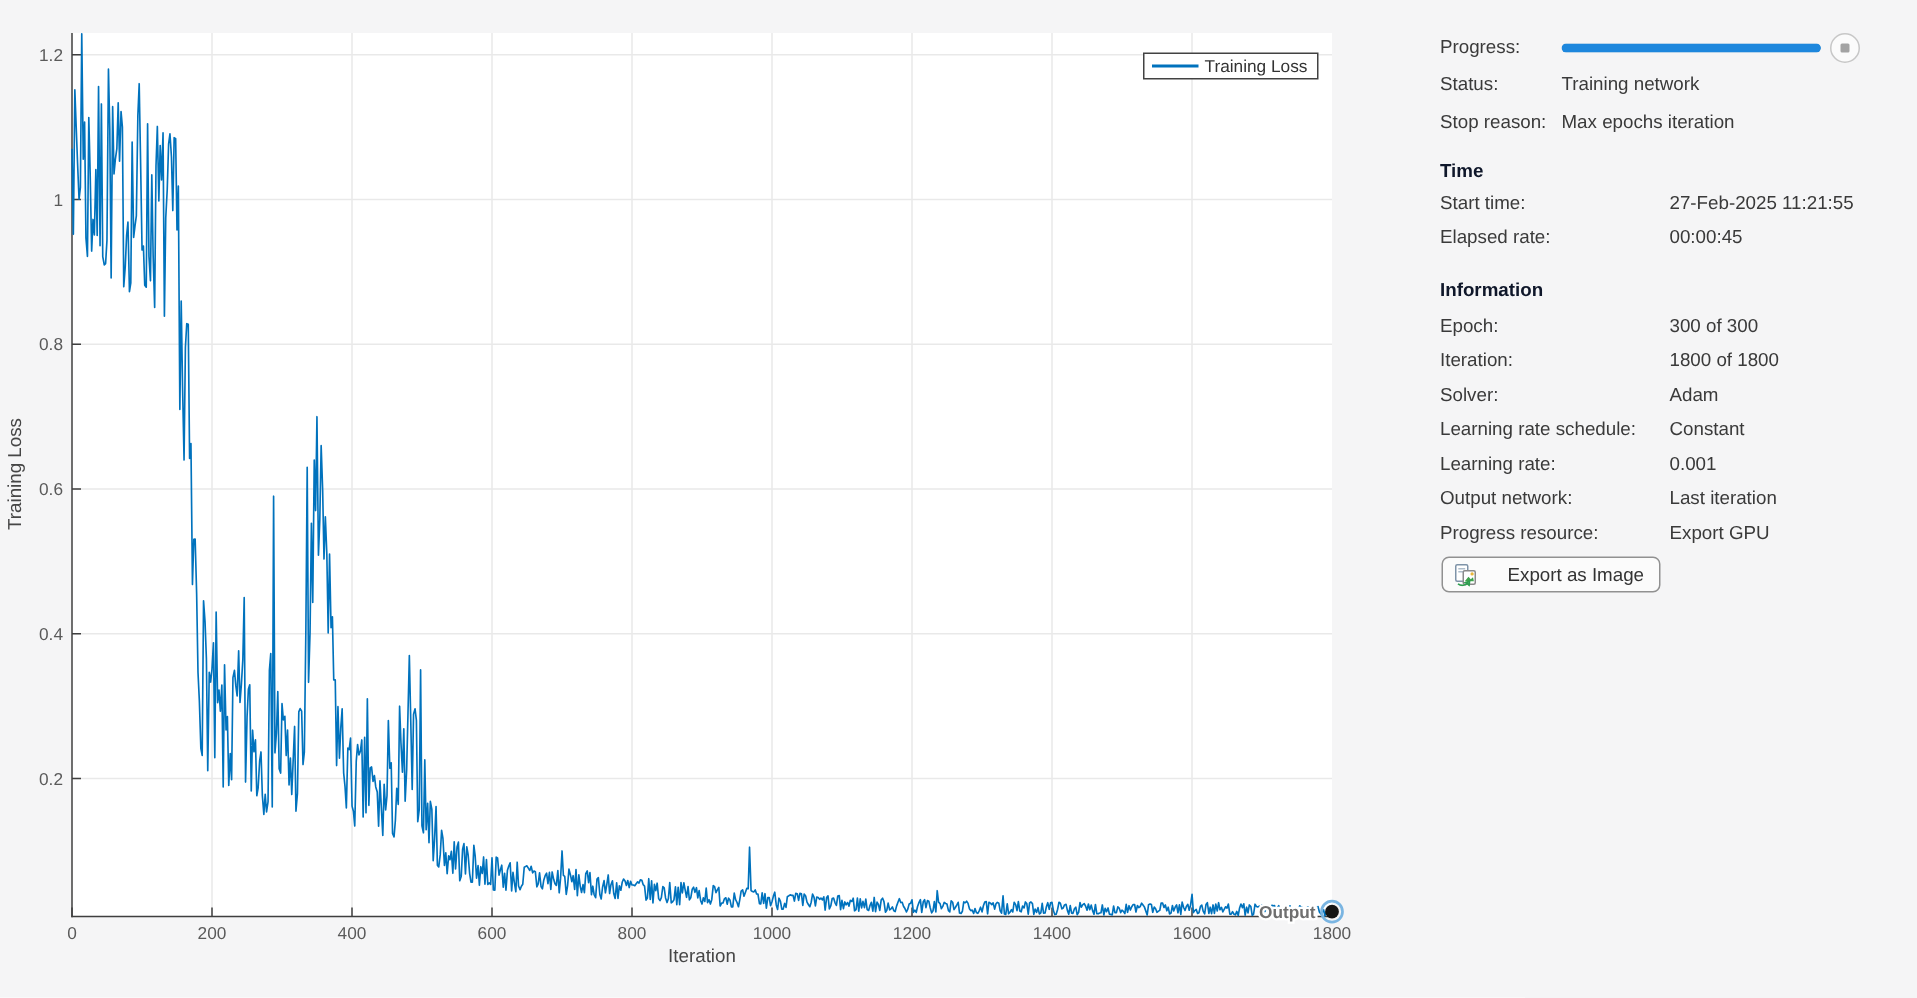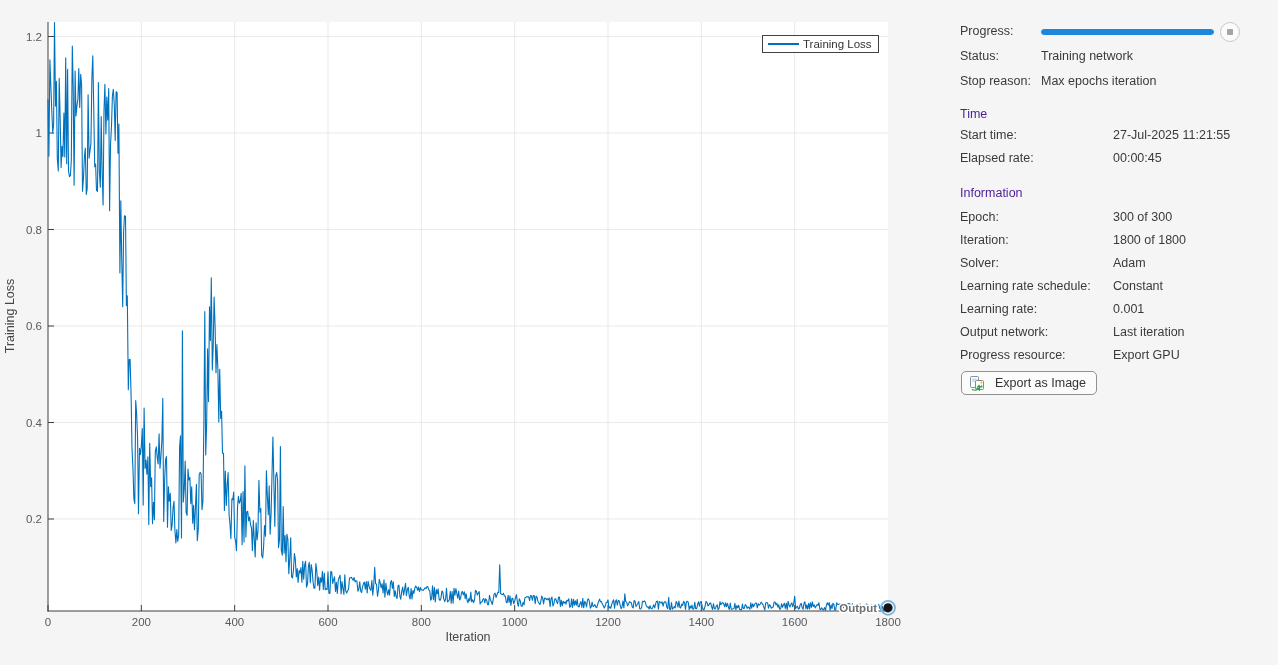--- a/index.html
+++ b/index.html
@@ -7,32 +7,32 @@
   .app{position:relative;width:1278px;height:665px;background:#f5f5f6;overflow:hidden;}
   .chart-region{position:absolute;left:0;top:0;width:940px;height:665px;}
   svg text{font-family:"Liberation Sans",sans-serif;}
 
   .panel{position:absolute;left:960px;top:0;width:318px;height:624px;font-size:12.5px;color:#3a3a3a;}
   .prow{position:absolute;left:0;height:17px;white-space:nowrap;}
   .prow .lbl{position:absolute;left:0;top:0;}
   .prow .val{position:absolute;top:0;}
   .prow .v1{left:81px;}
   .prow .v2{left:153px;}
-  .sechdr{font-weight:normal;color:#4c1d95;}
+  .sechdr{font-weight:bold;color:#0f172a;}
 
   .pbar{position:absolute;left:81px;top:29px;width:173px;height:6px;border-radius:3px;background:#dfe3e6;overflow:hidden;}
   .pfill{height:100%;border-radius:3px;}
 
   .stopbtn{position:absolute;left:260px;top:22px;width:20px;height:20px;border-radius:50%;
            border:1.5px solid #c7c7c7;background:#fbfbfb;padding:0;cursor:default;
            display:flex;align-items:center;justify-content:center;}
   .stopsq{width:6px;height:6px;background:#a3a3a3;border-radius:1px;display:block;}
 
   .exportbtn{position:absolute;left:1px;top:371px;height:24px;display:flex;align-items:center;
-             gap:10px;padding:0 10px 0 7px;border:1px solid #919191;border-radius:5px;
+             gap:20px;padding:0 10px 0 7px;border:1px solid #919191;border-radius:5px;
              background:#fbfbfb;font-family:"Liberation Sans",sans-serif;font-size:12.5px;color:#333;cursor:pointer;}
 </style>
 </head>
 <body>
 
 <div class="app">
 
   <div class="chart-region">
     <svg id="chart" width="940" height="665" viewBox="0 0 940 665">
       <g id="g-bg">
@@ -131,21 +131,21 @@
 
     <div class="prow" style="top:74px">
       <span class="lbl">Stop reason:</span>
       <span class="val v1">Max epochs iteration</span>
     </div>
 
     <div class="prow sechdr" style="top:107px">Time</div>
 
     <div class="prow" style="top:128px">
       <span class="lbl">Start time:</span>
-      <span class="val v2">27-Jul-2025 11:21:55</span>
+      <span class="val v2">27-Feb-2025 11:21:55</span>
     </div>
     <div class="prow" style="top:151px">
       <span class="lbl">Elapsed rate:</span>
       <span class="val v2">00:00:45</span>
     </div>
 
     <div class="prow sechdr" style="top:186px">Information</div>
 
     <div class="prow" style="top:210px">
       <span class="lbl">Epoch:</span>

